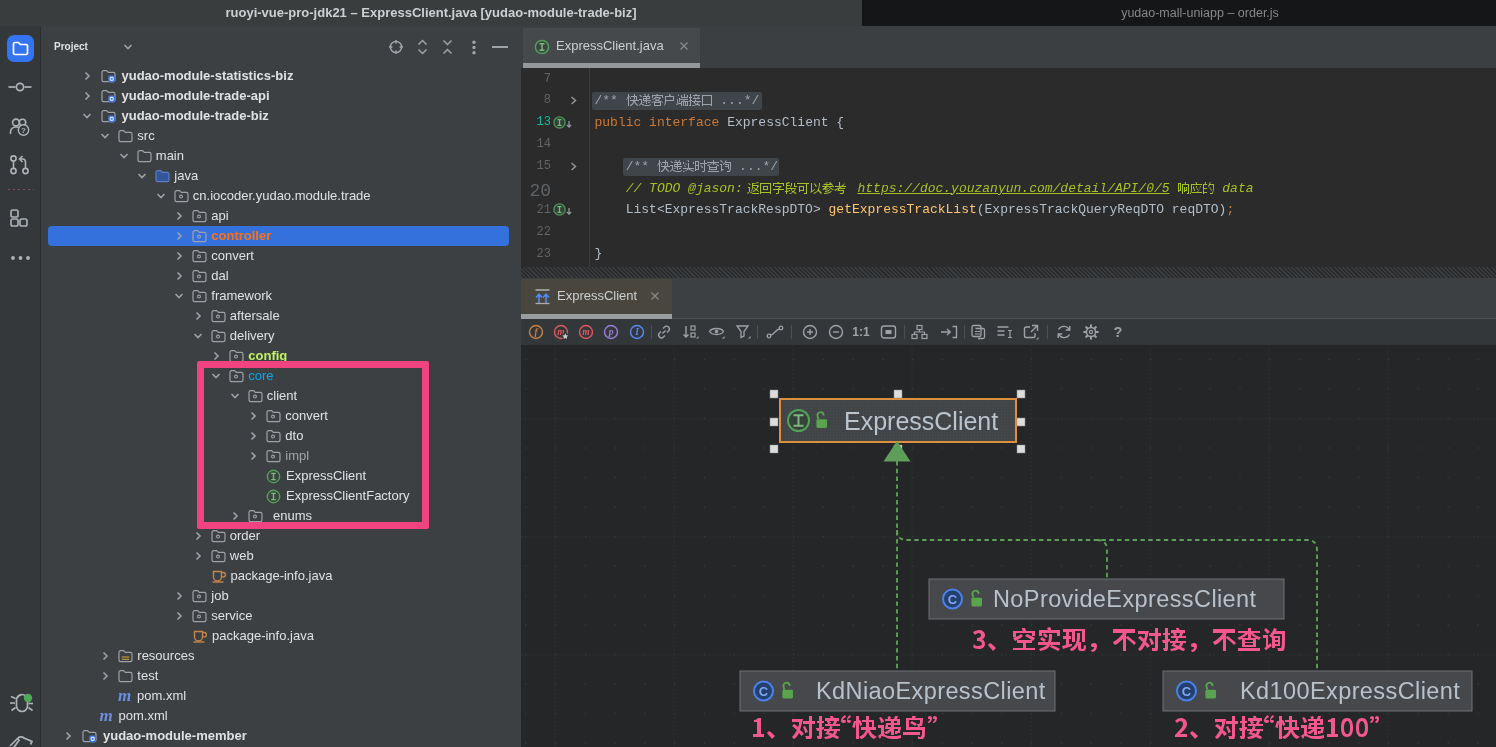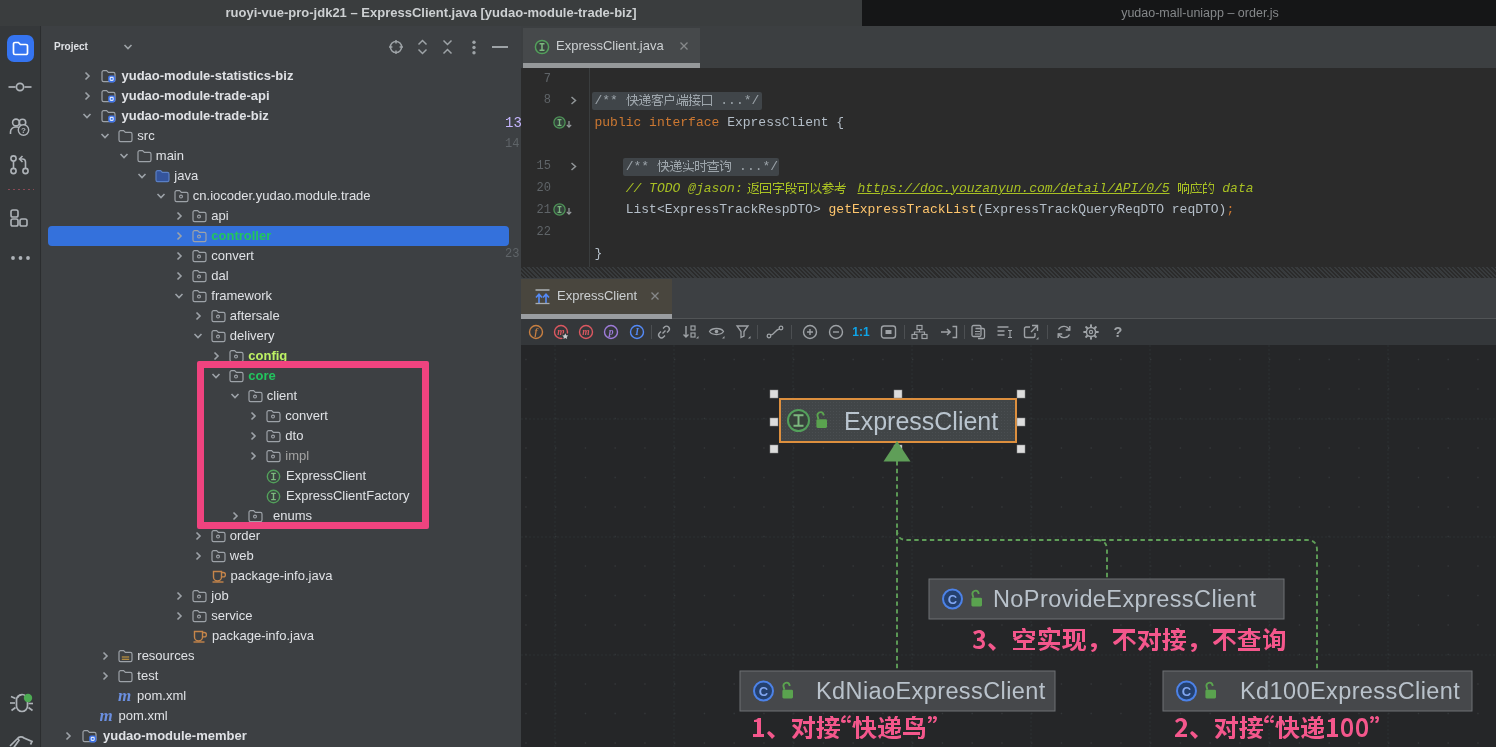--- a/index.html
+++ b/index.html
@@ -154,21 +154,21 @@
     </svg>
 <div class="row" style="left:211.3px;top:206px;font-weight:normal;color:#dfe1e5">api</div>
 <div class="abs" style="left:48px;top:226px;width:461px;height:20px;background:#3471dc;border-radius:4px"></div>
 <svg class="ic" style="left:173.0px;top:230px" width="12" height="12" viewBox="0 0 12 12">
       <path d="M4.5 2.5 L8 6 L4.5 9.5" fill="none" stroke="#9da2a8" stroke-width="1.6"></path>
     </svg>
 <svg class="ic" style="left:192.0px;top:229px" width="15" height="14" viewBox="0 0 15 14">
       <path d="M1 3.2 a1.6,1.6 0 0 1 1.6,-1.6 h3 l1.8,1.8 h5 a1.6,1.6 0 0 1 1.6,1.6 v6 a1.6,1.6 0 0 1 -1.6,1.6 h-9.8 a1.6,1.6 0 0 1 -1.6,-1.6 z" fill="none" stroke="#9da2a8" stroke-width="1.2"></path>
       <circle cx="7" cy="7.6" r="1.45" fill="none" stroke="#9da2a8" stroke-width="1.1"></circle>
     </svg>
-<div class="row" style="left:211.3px;top:226px;font-weight:bold;color:#22c55e">controller</div>
+<div class="row" style="left:211.3px;top:226px;font-weight:bold;color:#f97316">controller</div>
 <svg class="ic" style="left:173.0px;top:250px" width="12" height="12" viewBox="0 0 12 12">
       <path d="M4.5 2.5 L8 6 L4.5 9.5" fill="none" stroke="#9da2a8" stroke-width="1.6"></path>
     </svg>
 <svg class="ic" style="left:192.0px;top:249px" width="15" height="14" viewBox="0 0 15 14">
       <path d="M1 3.2 a1.6,1.6 0 0 1 1.6,-1.6 h3 l1.8,1.8 h5 a1.6,1.6 0 0 1 1.6,1.6 v6 a1.6,1.6 0 0 1 -1.6,1.6 h-9.8 a1.6,1.6 0 0 1 -1.6,-1.6 z" fill="none" stroke="#9da2a8" stroke-width="1.2"></path>
       <circle cx="7" cy="7.6" r="1.45" fill="none" stroke="#9da2a8" stroke-width="1.1"></circle>
     </svg>
 <div class="row" style="left:211.3px;top:246px;font-weight:normal;color:#dfe1e5">convert</div>
 <svg class="ic" style="left:173.0px;top:270px" width="12" height="12" viewBox="0 0 12 12">
       <path d="M4.5 2.5 L8 6 L4.5 9.5" fill="none" stroke="#9da2a8" stroke-width="1.6"></path>
@@ -210,21 +210,21 @@
       <circle cx="7" cy="7.6" r="1.45" fill="none" stroke="#9da2a8" stroke-width="1.1"></circle>
     </svg>
 <div class="row" style="left:248.3px;top:346px;font-weight:bold;color:#bef264">config</div>
 <svg class="ic" style="left:210.0px;top:370px" width="12" height="12" viewBox="0 0 12 12">
       <path d="M2.5 4 L6 7.5 L9.5 4" fill="none" stroke="#9da2a8" stroke-width="1.6"></path>
     </svg>
 <svg class="ic" style="left:229.0px;top:369px" width="15" height="14" viewBox="0 0 15 14">
       <path d="M1 3.2 a1.6,1.6 0 0 1 1.6,-1.6 h3 l1.8,1.8 h5 a1.6,1.6 0 0 1 1.6,1.6 v6 a1.6,1.6 0 0 1 -1.6,1.6 h-9.8 a1.6,1.6 0 0 1 -1.6,-1.6 z" fill="none" stroke="#9da2a8" stroke-width="1.2"></path>
       <circle cx="7" cy="7.6" r="1.45" fill="none" stroke="#9da2a8" stroke-width="1.1"></circle>
     </svg>
-<div class="row" style="left:248.3px;top:366px;font-weight:bold;color:#22c55e">core</div>
+<div class="row" style="left:248.3px;top:366px;font-weight:normal;color:#0ea5e9">core</div>
 <svg class="ic" style="left:228.5px;top:390px" width="12" height="12" viewBox="0 0 12 12">
       <path d="M2.5 4 L6 7.5 L9.5 4" fill="none" stroke="#9da2a8" stroke-width="1.6"></path>
     </svg>
 <svg class="ic" style="left:247.5px;top:389px" width="15" height="14" viewBox="0 0 15 14">
       <path d="M1 3.2 a1.6,1.6 0 0 1 1.6,-1.6 h3 l1.8,1.8 h5 a1.6,1.6 0 0 1 1.6,1.6 v6 a1.6,1.6 0 0 1 -1.6,1.6 h-9.8 a1.6,1.6 0 0 1 -1.6,-1.6 z" fill="none" stroke="#9da2a8" stroke-width="1.2"></path>
       <circle cx="7" cy="7.6" r="1.45" fill="none" stroke="#9da2a8" stroke-width="1.1"></circle>
     </svg>
 <div class="row" style="left:266.8px;top:386px;font-weight:normal;color:#dfe1e5">client</div>
 <svg class="ic" style="left:247.0px;top:410px" width="12" height="12" viewBox="0 0 12 12">
       <path d="M4.5 2.5 L8 6 L4.5 9.5" fill="none" stroke="#9da2a8" stroke-width="1.6"></path>
@@ -350,27 +350,27 @@
 <div class="abs" style="left:556px;top:36px;height:20px;line-height:20px;font-size:13px;color:#ccd0d2">ExpressClient.java</div>
 <svg class="ic" style="left:679px;top:41px" width="10" height="10" viewBox="0 0 10 10">
       <path d="M1.5 1.5 L8.5 8.5 M8.5 1.5 L1.5 8.5" stroke="#87898b" stroke-width="1.3"></path>
     </svg>
 <div class="abs" style="left:521px;top:68px;width:975px;height:199px;background:#2b2b2b"></div>
 <div class="abs" style="left:589px;top:68px;width:1px;height:199px;background:#3a3d3e"></div>
 <div class="mono abs" style="left:505px;top:269px;width:46px;text-align:right;font-size:12px;color:#4a4e52">24</div>
 <div class="abs" style="left:521px;top:267px;width:975px;height:11px;background:repeating-linear-gradient(45deg,#383b3d 0 1.5px,#2b2b2b 1.5px 3px)"></div>
 <div class="mono abs" style="left:505px;top:71.5px;width:46px;text-align:right;font-size:12px;color:#5f6468">7</div>
 <div class="mono abs" style="left:505px;top:93.4px;width:46px;text-align:right;font-size:12px;color:#5f6468">8</div>
-<div class="mono abs" style="left:505px;top:115.3px;width:46px;text-align:left;font-size:14px;color:#c4b5fd">13</div>
-<div class="mono abs" style="left:505px;top:137.2px;width:46px;text-align:left;font-size:12px;color:#5f6468">14</div>
+<div class="mono abs" style="left:505px;top:115.3px;width:46px;text-align:right;font-size:12px;color:#14b8a6">13</div>
+<div class="mono abs" style="left:505px;top:137.2px;width:46px;text-align:right;font-size:12px;color:#5f6468">14</div>
 <div class="mono abs" style="left:505px;top:159.1px;width:46px;text-align:right;font-size:12px;color:#5f6468">15</div>
-<div class="mono abs" style="left:505px;top:181.0px;width:46px;text-align:right;font-size:12px;color:#5f6468">20</div>
+<div class="mono abs" style="left:505px;top:181.0px;width:46px;text-align:right;font-size:18px;color:#5f6468">20</div>
 <div class="mono abs" style="left:505px;top:202.89999999999998px;width:46px;text-align:right;font-size:12px;color:#5f6468">21</div>
 <div class="mono abs" style="left:505px;top:224.79999999999998px;width:46px;text-align:right;font-size:12px;color:#5f6468">22</div>
-<div class="mono abs" style="left:505px;top:246.7px;width:46px;font-size:12px;color:#5f6468">23</div>
+<div class="mono abs" style="left:505px;top:246.7px;width:46px;text-align:right;font-size:12px;color:#5f6468">23</div>
 <svg class="ic" style="left:568px;top:94.9px" width="11" height="11" viewBox="0 0 11 11">
       <path d="M3.5 2 L7.5 5.5 L3.5 9" fill="none" stroke="#919698" stroke-width="1.5"></path>
     </svg>
 <svg class="ic" style="left:568px;top:160.6px" width="11" height="11" viewBox="0 0 11 11">
       <path d="M3.5 2 L7.5 5.5 L3.5 9" fill="none" stroke="#919698" stroke-width="1.5"></path>
     </svg>
 <svg class="ic" style="left:553px;top:115.8px" width="21" height="14" viewBox="0 0 21 14">
       <circle cx="6.5" cy="6.5" r="5.6" fill="#33403a" stroke="#4e9457" stroke-width="1.3"></circle>
       <path d="M4.5 3.7 h4 M6.5 3.7 v5.6 M4.5 9.3 h4" stroke="#79b47d" stroke-width="1.3" fill="none"></path>
       <path d="M16 5 v6 M13.8 8.8 l2.2 2.4 l2.2-2.4" fill="none" stroke="#9a9ea2" stroke-width="1.2"></path>
@@ -471,21 +471,21 @@
       <path d="M4.2 9.5 C7.5 12 10.5 2 13.8 4.6" fill="none" stroke="#9ea2a6" stroke-width="1.3"></path>
     </svg>
 <svg class="ic" style="left:802px;top:324px" width="16" height="16" viewBox="0 0 16 16">
       <circle cx="8" cy="8" r="6.5" fill="none" stroke="#9ea2a6" stroke-width="1.4"></circle>
       <path d="M5 8 h6 M8 5 v6" stroke="#9ea2a6" stroke-width="1.4"></path>
     </svg>
 <svg class="ic" style="left:828px;top:324px" width="16" height="16" viewBox="0 0 16 16">
       <circle cx="8" cy="8" r="6.5" fill="none" stroke="#9ea2a6" stroke-width="1.4"></circle>
       <path d="M5 8 h6" stroke="#9ea2a6" stroke-width="1.4"></path>
     </svg>
-<div class="abs" style="left:848px;top:325px;width:26px;height:14px;line-height:14px;font-size:12px;font-weight:bold;color:#0ea5e9;text-align:center">1:1</div>
+<div class="abs" style="left:848px;top:325px;width:26px;height:14px;line-height:14px;font-size:12px;font-weight:bold;color:#a3a3a3;text-align:center">1:1</div>
 <svg class="ic" style="left:880px;top:324px" width="17" height="16" viewBox="0 0 17 16">
       <rect x="1.5" y="2" width="14" height="12" rx="2.5" fill="none" stroke="#9ea2a6" stroke-width="1.4"></rect>
       <rect x="5.5" y="6" width="6" height="4" fill="#9ea2a6"></rect>
     </svg>
 <svg class="ic" style="left:911px;top:324px" width="17" height="16" viewBox="0 0 17 16">
       <rect x="6" y="1.5" width="5" height="4" fill="none" stroke="#9ea2a6" stroke-width="1.2"></rect>
       <rect x="1" y="10.5" width="5" height="4" fill="none" stroke="#9ea2a6" stroke-width="1.2"></rect>
       <rect x="11" y="10.5" width="5" height="4" fill="none" stroke="#9ea2a6" stroke-width="1.2"></rect>
       <path d="M8.5 5.5 v2.5 M3.5 10.5 v-2.5 h10 v2.5" fill="none" stroke="#9ea2a6" stroke-width="1.2"></path>
     </svg>

